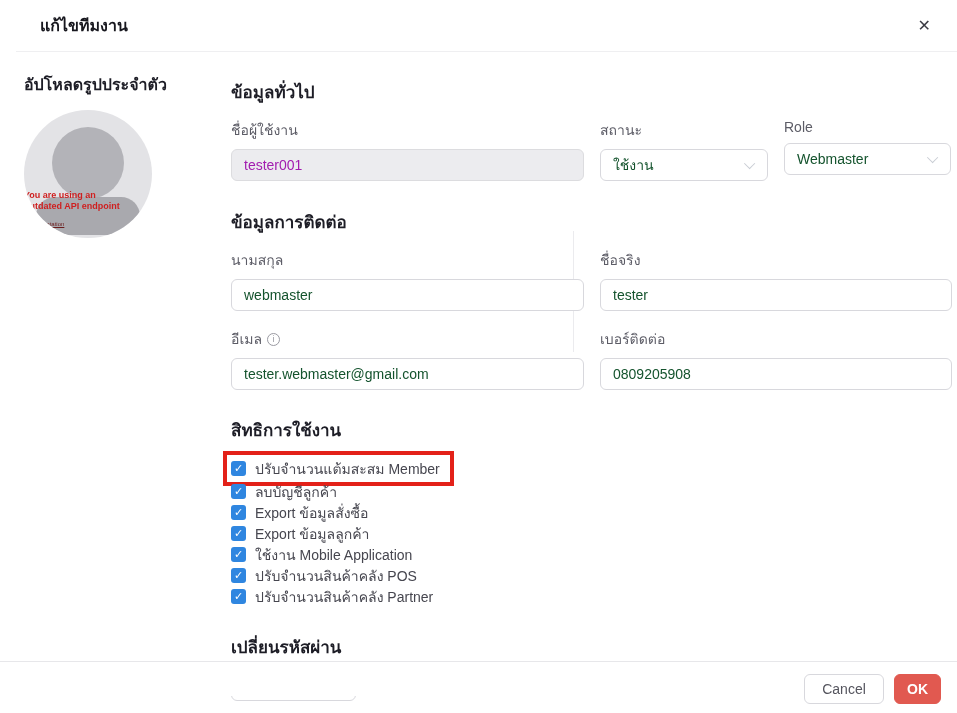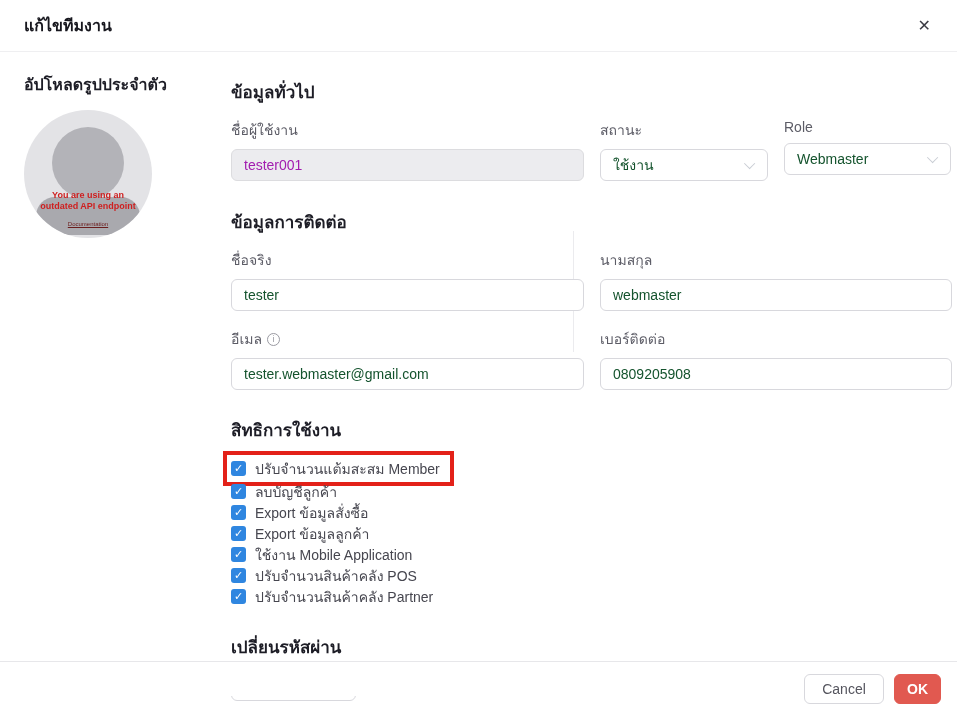--- a/index.html
+++ b/index.html
@@ -4,21 +4,21 @@
 <style>
   * { margin:0; padding:0; box-sizing:border-box; }
   html,body { background:#f2f2f2; }
   body { font-family:"Liberation Sans","DejaVu Sans",sans-serif; }
   .page {
     position:relative; width:957px; height:713px; background:#ffffff;
     overflow:hidden; color:#23232b;
   }
   
   .modal-header {
-    position:absolute; top:0; left:0; right:0; height:52px;
+    position:absolute; top:0; left:16px; right:0; height:52px;
     border-bottom:1px solid #efeff1; display:flex; align-items:center;
     justify-content:space-between; padding:0 22px 0 24px; background:#fff;
   }
   .modal-title { font-size:16px; font-weight:bold; color:#17171e; }
   .close-btn {
     font-size:16px; color:#3c3c44; cursor:pointer; line-height:1;
     padding:4px; background:none; border:none; font-family:inherit;
   }
   
   .left-col { position:absolute; left:24px; top:72px; width:176px; }
@@ -29,21 +29,21 @@
   }
   .avatar-head {
     position:absolute; left:50%; top:17px; transform:translateX(-50%);
     width:72px; height:72px; border-radius:50%; background:#b3b3b8;
   }
   .avatar-band {
     position:absolute; left:50%; bottom:3px; transform:translateX(-50%);
     width:104px; height:38px; border-radius:19px; background:#a9a9ae;
   }
   .avatar-warning {
-    position:absolute; left:0; right:0; bottom:8px; text-align:center;
+    position:absolute; left:0; right:0; bottom:8px; text-align:left;
   }
   .warn-line { font-size:9px; font-weight:bold; color:#cf1f1f; line-height:11px; white-space:nowrap; }
   .warn-link { font-size:6px; color:#6b1d1d; text-decoration:underline; display:inline-block; margin-top:1px; }
   
   .right-col { position:absolute; left:231px; top:78px; width:721px; }
   .section-heading { font-size:17px; font-weight:bold; color:#1d1d26; }
   .field-label { font-size:14px; color:#5c5c66; margin-bottom:8px; display:flex; align-items:center; gap:5px; }
   .text-input, .select-box {
     width:100%; height:32px; border:1px solid #d8d8dd; border-radius:6px;
     background:#fff; font-size:14px; color:#14532d; padding:0 12px;
@@ -148,26 +148,26 @@
         <div class="select-box">
           <span>Webmaster</span>
           <span class="chevron"></span>
         </div>
       </div>
     </div>
 
     <div class="section-heading contact-heading">ข้อมูลการติดต่อ</div>
     <div class="grid-contact">
       <div>
+        <div class="field-label">นามสกุล</div>
+        <input class="text-input" value="webmaster" style="">
+      </div>
+      <div>
         <div class="field-label">ชื่อจริง</div>
         <input class="text-input" value="tester" style="">
-      </div>
-      <div>
-        <div class="field-label">นามสกุล</div>
-        <input class="text-input" value="webmaster" style="">
       </div>
       <div>
         <div class="field-label">
           <span>อีเมล</span>
           <span class="info-icon">i</span>
         </div>
         <input class="text-input" value="tester.webmaster@gmail.com" style="">
       </div>
       <div>
         <div class="field-label">เบอร์ติดต่อ</div>

